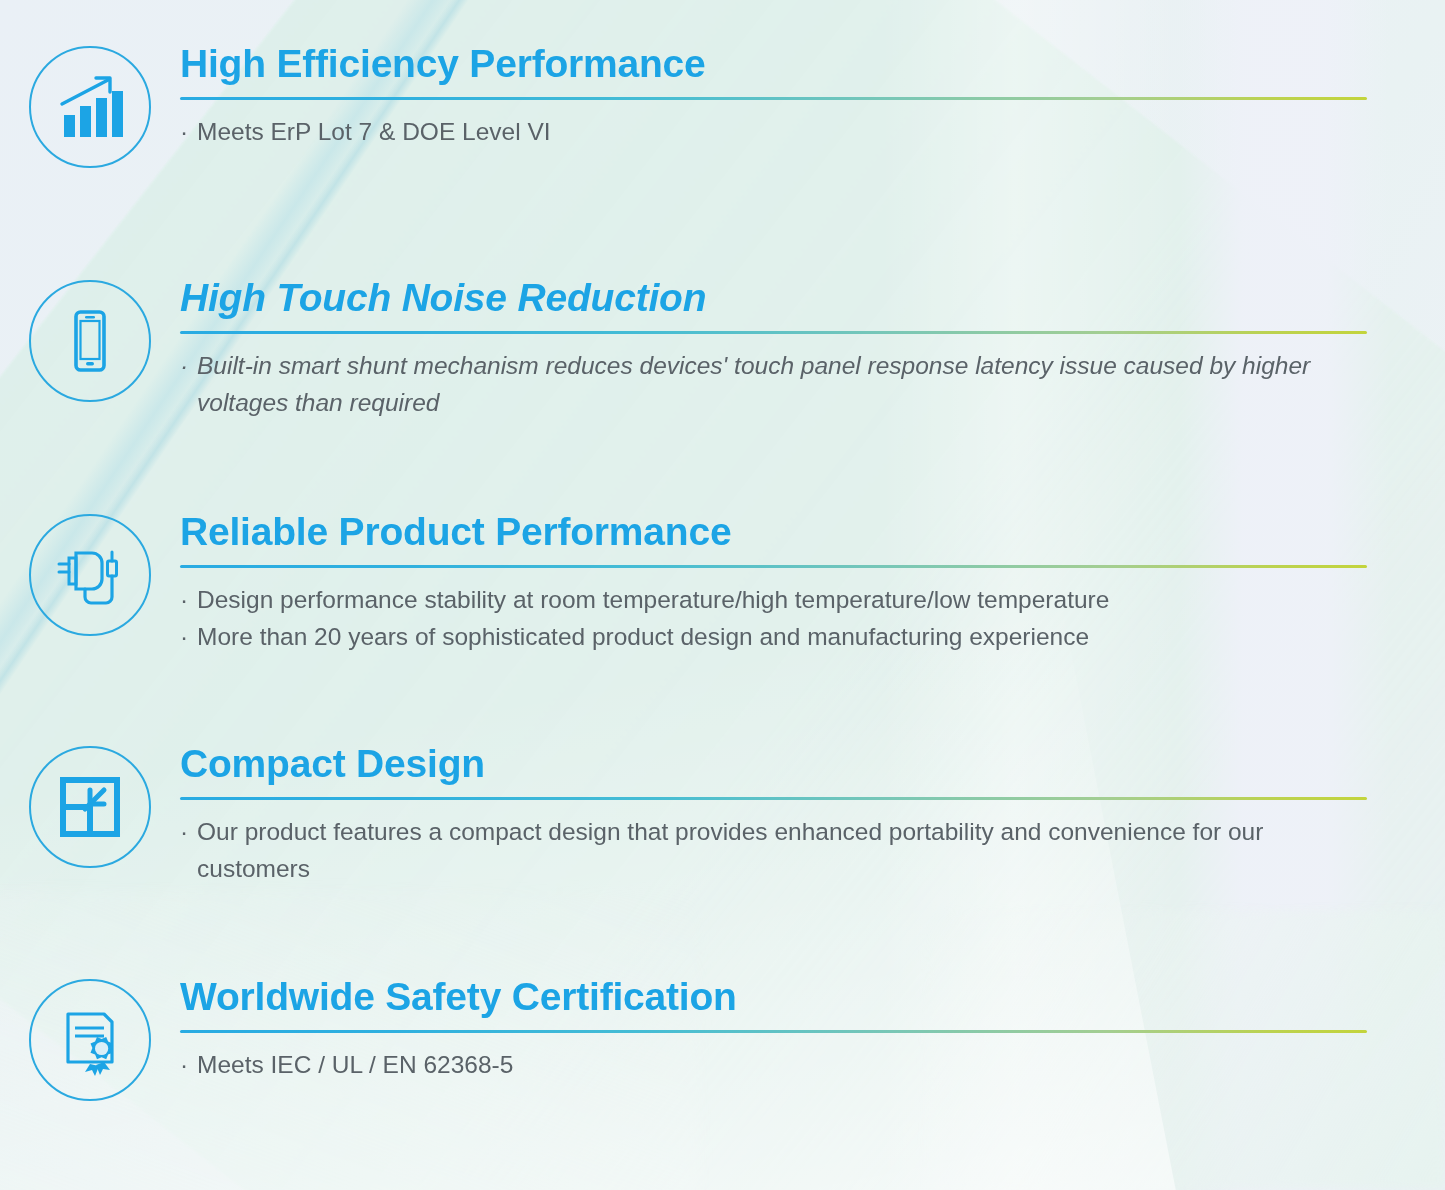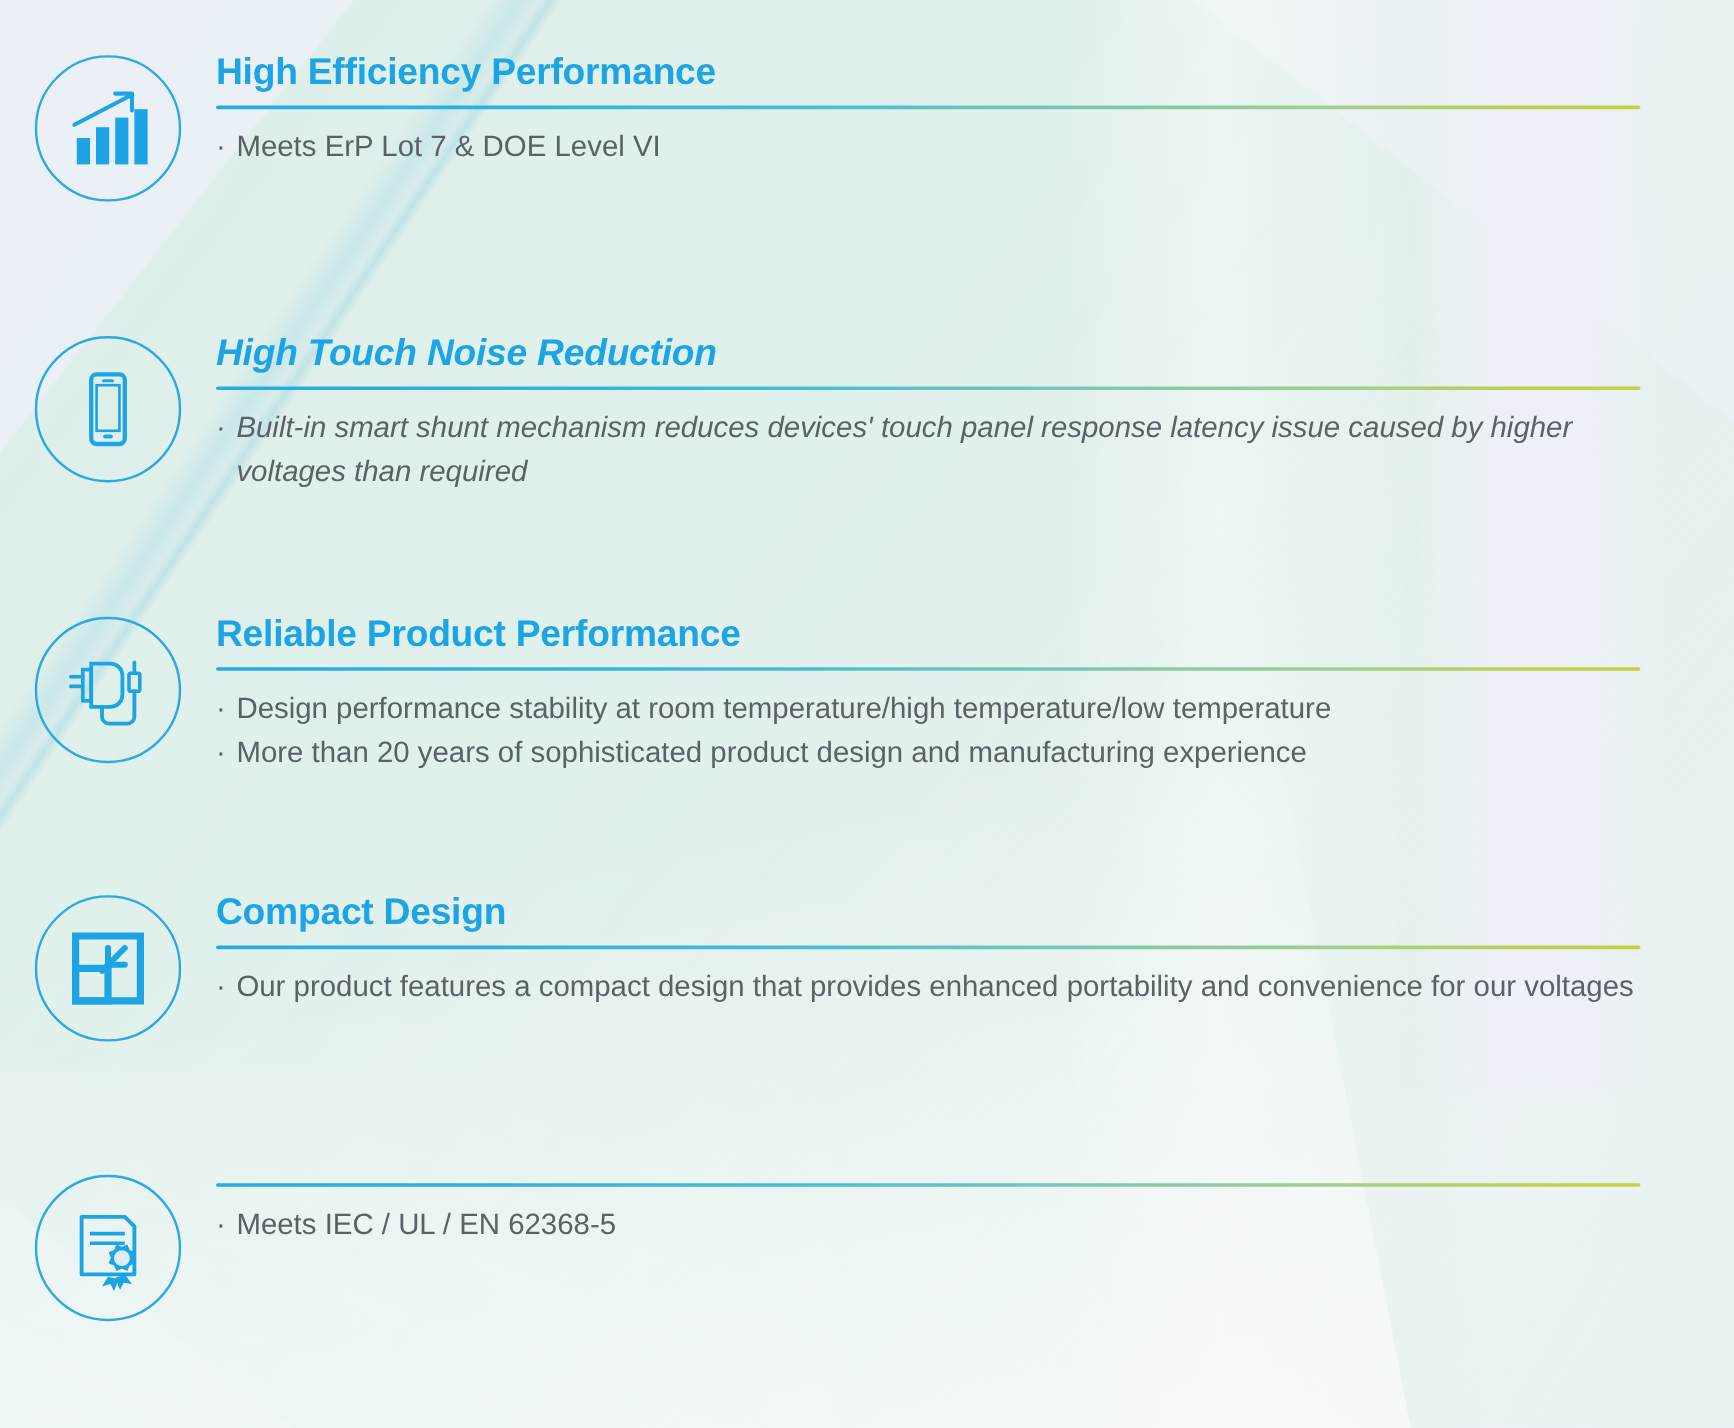--- a/index.html
+++ b/index.html
@@ -139,21 +139,21 @@
   }
   .icon-circle svg { display:block; }
 
   .feature-body {
     flex: 1 1 auto;
     padding-right: 78px;
   }
 
   .feature-title {
     color: #1CA4E5;
-    font-size: 31px;
+    font-size: 39px;
     font-weight: bold;
     letter-spacing: -0.2px;
     line-height: 1.14;
     white-space: nowrap;
   }
 
   .feature-divider {
     height: 3px;
     margin-top: 11px;
     margin-bottom: 14px;
@@ -279,40 +279,41 @@
           <path d="M50 19 L31 38" stroke="#1CA4E5" stroke-width="5" stroke-linecap="round"></path>
           <path d="M50 33 L50 19 L36 19" fill="none" stroke="#1CA4E5" stroke-width="5" stroke-linecap="round" stroke-linejoin="round" transform="rotate(180 43 26)"></path>
         </svg>
       </div>
     </div>
     <div class="feature-body">
       <div class="feature-title">Compact Design</div>
       <div class="feature-divider"></div>
       <div class="bullet-line">
         <span class="bullet-dot">·</span>
-        <span class="bullet-text">Our product features a compact design that provides enhanced portability and convenience for our voltages</span>
+        <span class="bullet-text">Our product features a compact design that provides enhanced portability and convenience for our customers</span>
       </div>
     </div>
   </div>
 
   <div class="feature-row" style="top:975px;">
     <div class="icon-wrap">
       <div class="icon-circle">
         <svg width="72" height="72" viewBox="0 0 72 72">
           <path d="M14 10 H50 L58 18 V58 H14 Z" fill="none" stroke="#1CA4E5" stroke-width="3.2" stroke-linejoin="round"></path>
           <line x1="21" y1="24" x2="50" y2="24" stroke="#1CA4E5" stroke-width="3"></line>
           <line x1="21" y1="32" x2="50" y2="32" stroke="#1CA4E5" stroke-width="3"></line>
           <path d="M36 60 L31 68 L38 66 L41 72 L45 62 Z" fill="#1CA4E5"></path>
           <path d="M50 58 L56 66 L49 65 L46 71 L42 61 Z" fill="#1CA4E5"></path>
           <path d="M43 33 l4.6 1.9 4.6 -1.9 1.9 4.6 4.6 1.9 -1.9 4.6 1.9 4.6 -4.6 1.9 -1.9 4.6 -4.6 -1.9 -4.6 1.9 -1.9 -4.6 -4.6 -1.9 1.9 -4.6 -1.9 -4.6 4.6 -1.9 Z" fill="#1CA4E5"></path>
           <circle cx="47.6" cy="44.5" r="6.6" fill="#D9EEF7"></circle>
         </svg>
       </div>
     </div>
     <div class="feature-body">
+      <div class="feature-title">Worldwide Safety Certification</div>
       <div class="feature-divider"></div>
       <div class="bullet-line">
         <span class="bullet-dot">·</span>
         <span class="bullet-text">Meets IEC / UL / EN 62368-5</span>
       </div>
     </div>
   </div>
 
 </div>
 

